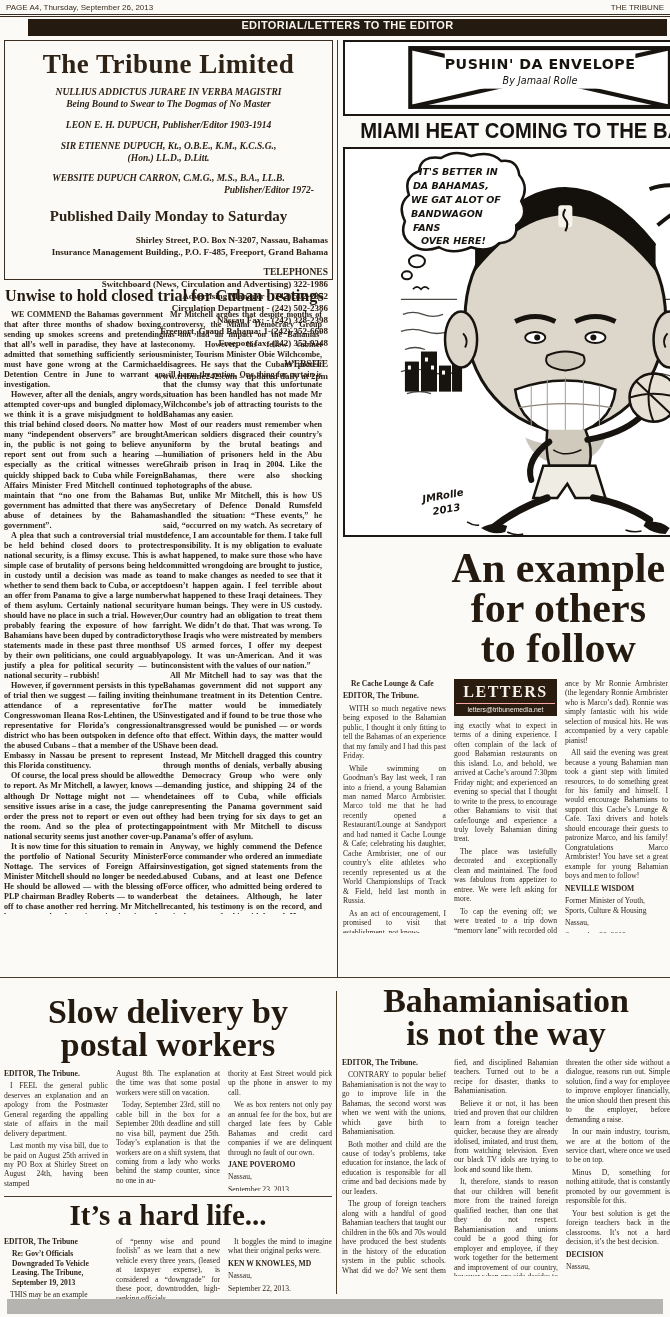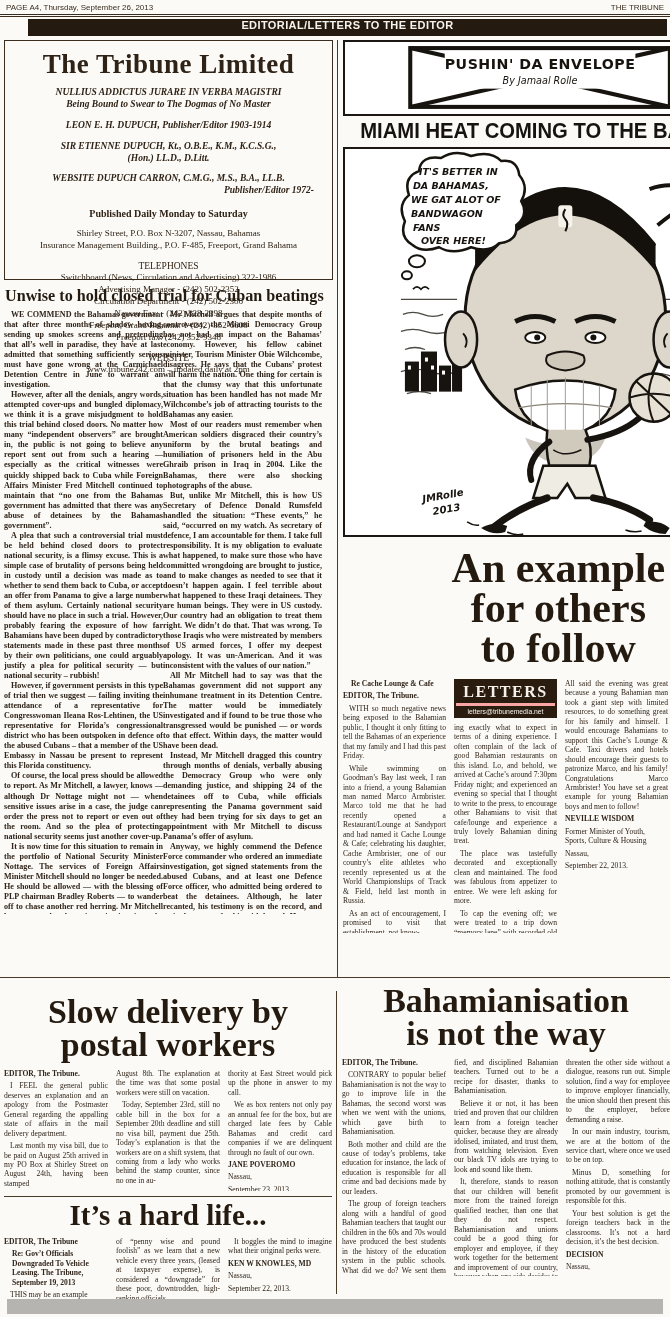--- a/index.html
+++ b/index.html
@@ -15,22 +15,22 @@
   
   .main-top{display:flex;padding:4px 4px 0 4px;border-bottom:1px solid #4a3a28;height:942px;box-sizing:border-box;}
   .left-half{width:334px;padding-right:4px;border-right:1px solid #4a3a28;box-sizing:border-box;}
   .right-half{flex:1;padding-left:5px;box-sizing:border-box;}
   
   .masthead{border:1.5px solid #3a2c1e;text-align:center;padding:7px 4px 6px 4px;height:240px;box-sizing:border-box;}
   .mh-title{font-size:27px;font-weight:bold;margin:1px 0 7px 0;letter-spacing:.5px;}
   .mh-motto{font-style:italic;font-weight:bold;font-size:9.5px;line-height:1.25;}
   .mh-pub{font-style:italic;font-weight:bold;font-size:9.5px;margin-top:9px;line-height:1.25;}
   .mh-pub-right{font-style:italic;font-weight:bold;font-size:9.5px;text-align:center;margin-top:8px;line-height:1.25;}
-  .mh-plain{font-weight:bold;font-size:10px;margin-top:10px;line-height:1.3;}
-  .mh-tel p,.mh-addr p{margin:0;font-weight:normal;font-size:9px;line-height:1.32;}
+  .mh-plain{font-weight:bold;font-size:15px;margin-top:10px;line-height:1.3;}
+  .mh-tel p,.mh-addr p{margin:0;font-weight:bold;font-size:9px;line-height:1.32;text-align:right;}
   .mh-addr{margin-top:8px;}
   .mh-tel{margin-top:8px;}
   .mh-web{margin-top:8px;}
   
   .ed-headline{font-size:17px;font-weight:bold;margin:6px 0 4px 1px;white-space:nowrap;
                transform:scaleX(.95);transform-origin:left center;color:#241a10;}
   .ed-cols{display:flex;height:604px;overflow:hidden;font-weight:bold;}
   .ed-col{width:159px;box-sizing:border-box;}
   .ed-col p{margin:0;font-size:8.1px;line-height:1.24;text-align:justify;text-indent:7px;color:#30241a;}
   
@@ -45,21 +45,21 @@
   .letter-cols{display:flex;gap:8px;overflow:hidden;}
   .sm-col{width:103px;box-sizing:border-box;}
   .sm-col p{margin:0 0 3px 0;font-size:7.6px;line-height:1.25;text-align:justify;text-indent:6px;color:#30241a;}
   .cont p:first-child{text-indent:0;}
   .re-line{font-weight:bold;font-size:7.8px;margin:0 0 6px 0;text-indent:0 !important;text-align:left !important;padding-left:8px;}
   .editor-line{font-weight:bold;font-size:7.8px;margin:0 0 6px 0;text-indent:0 !important;text-align:left !important;}
   .sig-name{font-weight:bold;font-size:8px;margin:5px 0 0 0;text-indent:0 !important;text-align:left !important;}
   .sig-line{font-size:7.6px;margin:0;line-height:1.25;text-indent:0 !important;text-align:left !important;}
   
   .letters-box{background:#2b1c10;color:#f6f2ea;text-align:center;padding:4px 2px 3px 2px;margin:0 0 5px 0;}
-  .letters-box .lb-title{font-size:16px;font-weight:bold;letter-spacing:1.5px;border-bottom:3px solid #fca5a5;
+  .letters-box .lb-title{font-size:16px;font-weight:bold;letter-spacing:1.5px;border-bottom:1px solid #fca5a5;
                          padding-bottom:2px;margin-bottom:2px;}
   .letters-box .lb-email{font-family:"Liberation Sans",sans-serif;font-size:6.8px;}
   
   .bottom{display:flex;padding:2px 4px 0 4px;height:316px;box-sizing:border-box;}
   .bottom-left{width:334px;padding-right:4px;border-right:1px solid #4a3a28;box-sizing:border-box;margin-top:11px;}
   .bottom-right{flex:1;padding-left:5px;box-sizing:border-box;}
   .big-headline{text-align:center;font-weight:bold;font-size:34px;line-height:.98;margin:4px 0 7px 0;color:#241a10;}
   .big-headline span{display:block;}
   .bottom-cols{display:flex;gap:8px;overflow:hidden;}
   .bcol{width:104px;box-sizing:border-box;}
@@ -292,20 +292,21 @@
             <div class="lb-email">letters@tribunemedia.net</div>
           </div>
           <div>
               <p>ing exactly what to expect in terms of a dining experience. I often complain of the lack of good Bahamian restaurants on this island. Lo, and behold, we arrived at Cache’s around 7:30pm Friday night; and experienced an evening so special that I thought to write to the press, to encourage other Bahamians to visit that cafe/lounge and experience a truly lovely Bahamian dining treat.</p>
               <p>The place was tastefully decorated and exceptionally clean and maintained. The food was fabulous from appetizer to entree. We were left asking for more.</p>
               <p>To cap the evening off; we were treated to a trip down “memory lane” with recorded old school hits; followed by an unexpected appear-</p>
             </div>
         </div>
         <div class="sm-col cont">
           <div>
+              <p>ance by Mr Ronnie Armbrister (the legendary Ronnie Armbrister who is Marco’s dad). Ronnie was simply fantastic with his wide selection of musical hits. He was accompanied by a very capable pianist!</p>
               <p>All said the evening was great because a young Bahamian man took a giant step with limited resources, to do something great for his family and himself. I would encourage Bahamians to support this Cache’s Lounge &amp; Cafe. Taxi drivers and hotels should encourage their guests to patronize Marco, and his family! Congratulations Marco Armbrister! You have set a great example for young Bahamian boys and men to follow!</p>
             </div>
           <p class="sig-name">NEVILLE WISDOM</p>
           <div>
               <p class="sig-line">Former Minister of Youth, Sports, Culture &amp; Housing</p>
               <p class="sig-line">Nassau,</p>
               <p class="sig-line">September 22, 2013.</p>
             </div>
         </div>
       </div>

